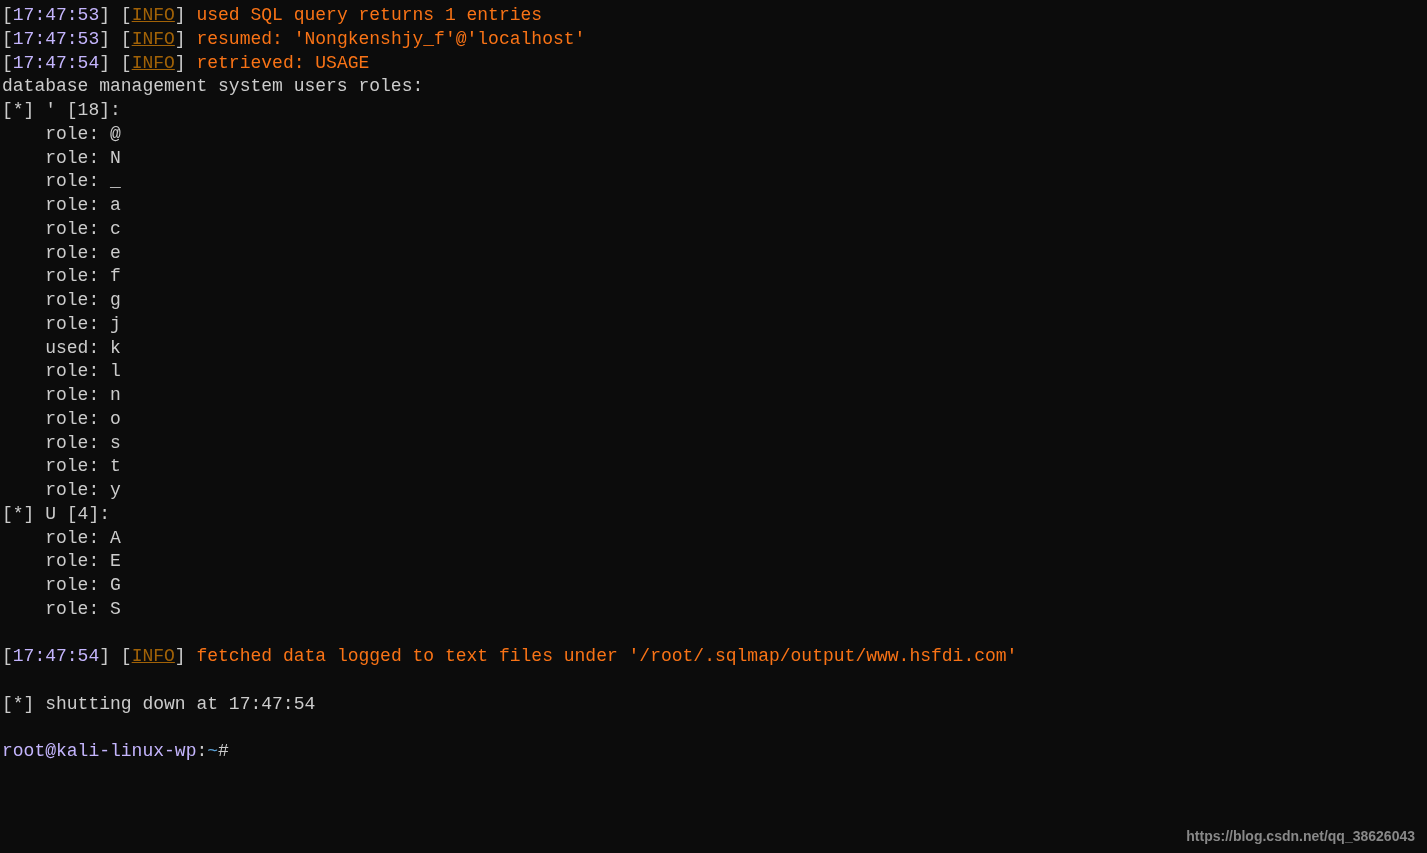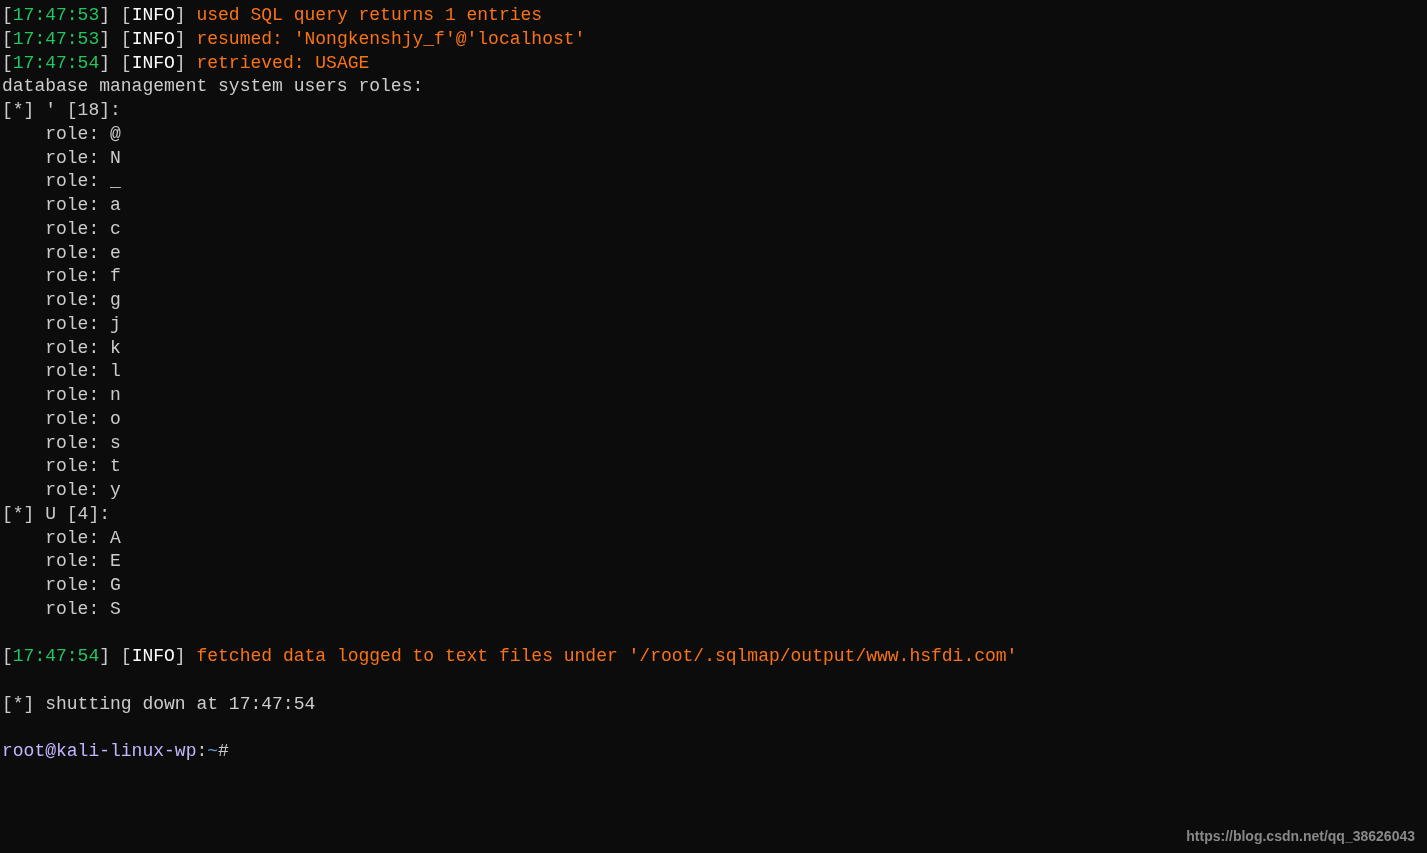--- a/index.html
+++ b/index.html
@@ -16,24 +16,25 @@
       padding: 4px 2px;
       width: 1427px;
       height: 853px;
       position: relative;
       overflow: hidden;
     }
     .line {
       white-space: pre;
     }
     .timestamp {
-      color: #22c55e;
+      color: #c4b5fd;
     }
     .info {
-      color: #ffffff;
+      color: #a16207;
+      text-decoration: underline;
     }
     .bracket {
       color: #cccccc;
     }
     .text {
       color: #f97316;
     }
     .prompt-user {
       color: #c4b5fd;
     }
@@ -67,21 +68,21 @@
     <div class="line">[*] ' [18]:</div>
     <div class="line">    role: @</div>
     <div class="line">    role: N</div>
     <div class="line">    role: _</div>
     <div class="line">    role: a</div>
     <div class="line">    role: c</div>
     <div class="line">    role: e</div>
     <div class="line">    role: f</div>
     <div class="line">    role: g</div>
     <div class="line">    role: j</div>
-    <div class="line">    role: k</div>
+    <div class="line">    used: k</div>
     <div class="line">    role: l</div>
     <div class="line">    role: n</div>
     <div class="line">    role: o</div>
     <div class="line">    role: s</div>
     <div class="line">    role: t</div>
     <div class="line">    role: y</div>
     <div class="line">[*] U [4]:</div>
     <div class="line">    role: A</div>
     <div class="line">    role: E</div>
     <div class="line">    role: G</div>

